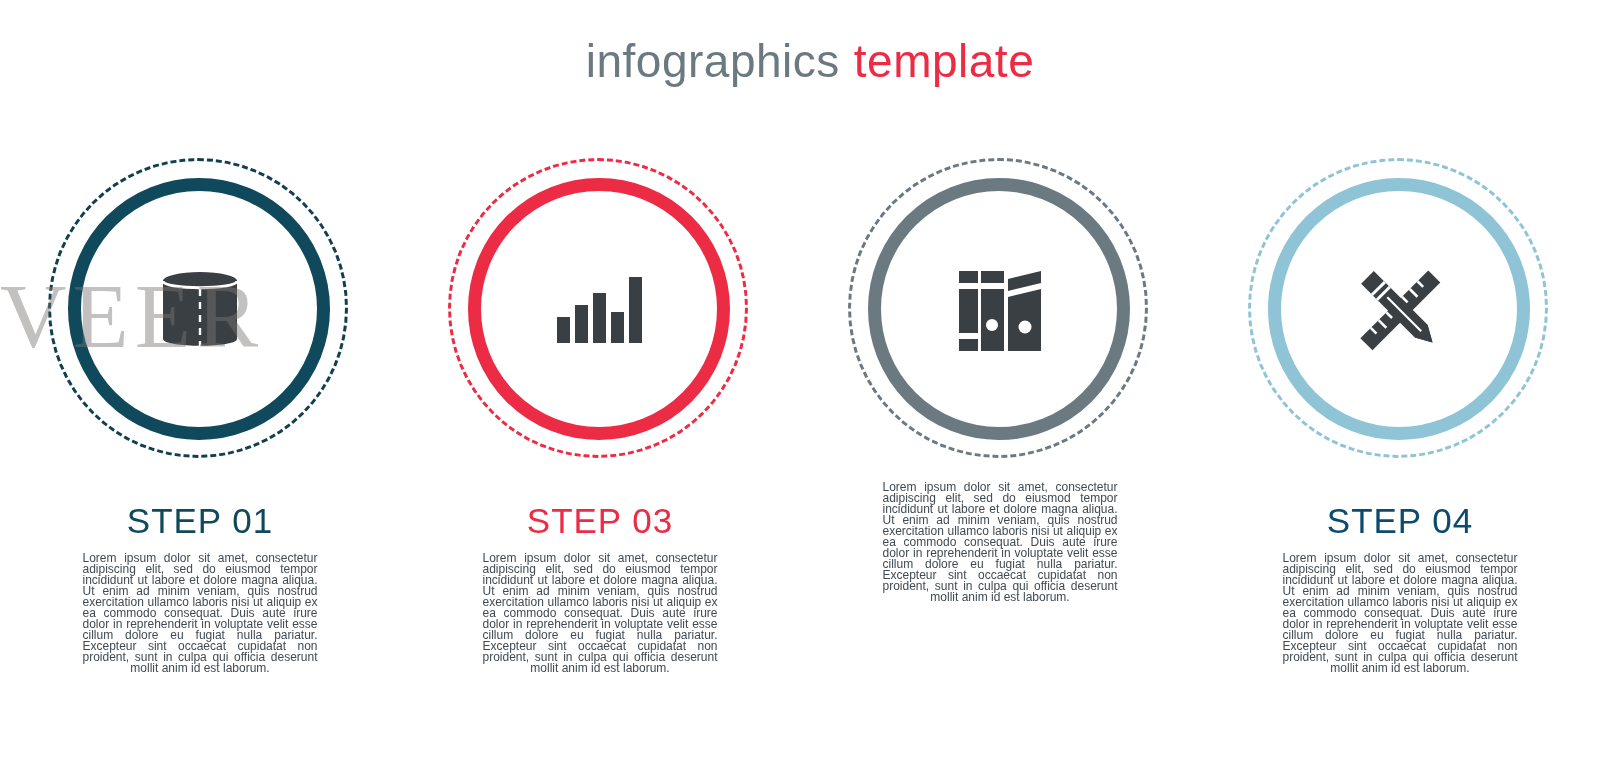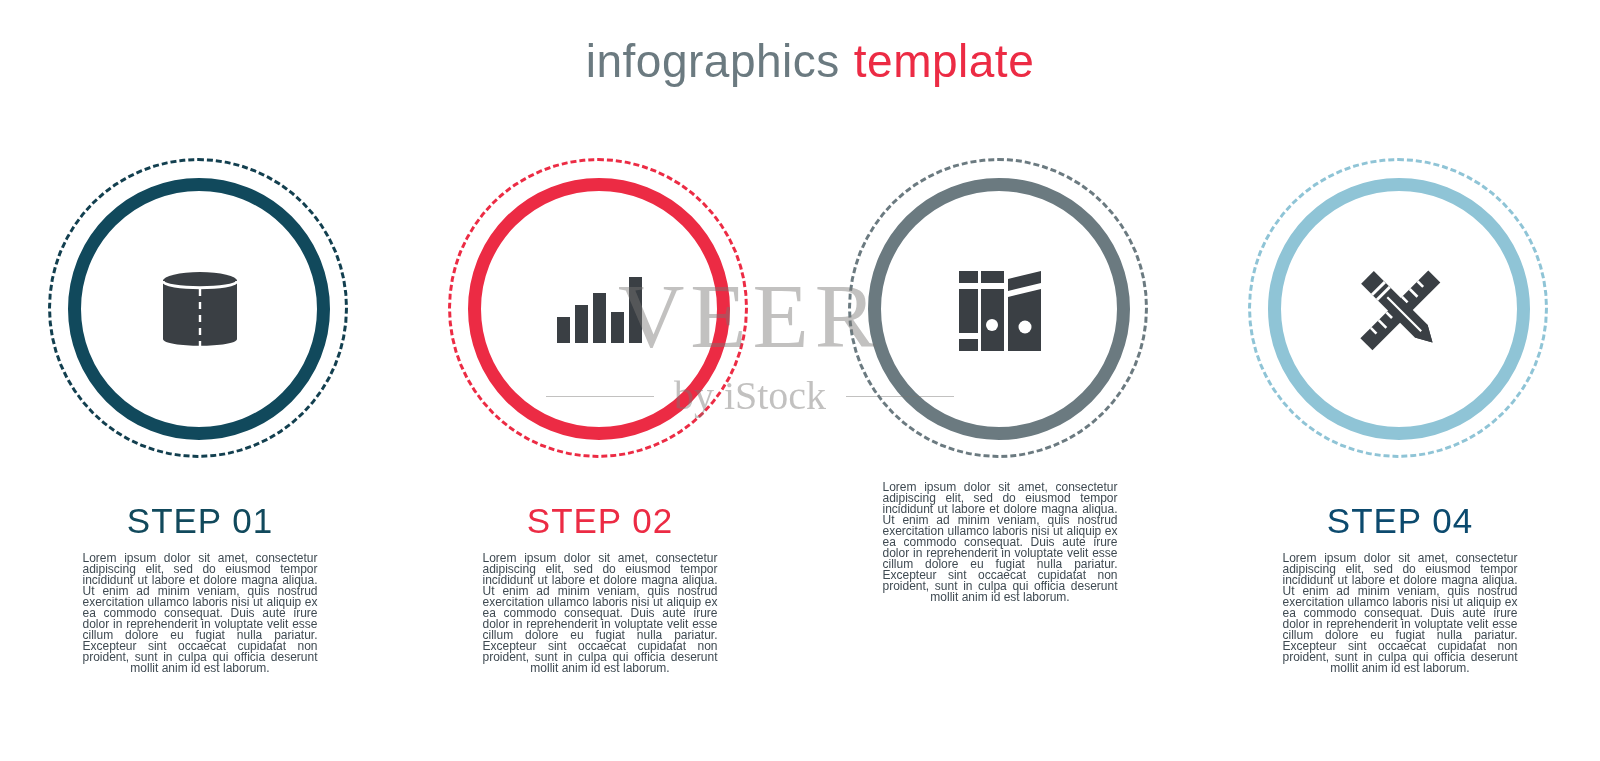--- a/index.html
+++ b/index.html
@@ -142,21 +142,20 @@
   .step-4 .dashed-ring { border-color: #8fc4d6; }
   .step-4 .solid-ring  { border-color: #8fc4d6; }
   .step-4 .step-label  { color: #0c4a6e; }
 
   
   .watermark {
     position: absolute;
     left: 0;
     top: 270px;
     width: 1500px;
-    text-align: center;
     pointer-events: none;
     user-select: none;
     z-index: 5;
   }
   .wm-main {
     font-family: "Liberation Serif", serif;
     font-size: 92px;
     letter-spacing: 6px;
     color: rgba(120,118,115,0.45);
     line-height: 1;
@@ -219,21 +218,21 @@
       <div class="icon-holder">
         <svg width="110" height="110" viewBox="0 0 110 110">
           <rect x="12" y="62" width="13" height="26" fill="#3a3f44"></rect>
           <rect x="30" y="50" width="13" height="38" fill="#3a3f44"></rect>
           <rect x="48" y="38" width="13" height="50" fill="#3a3f44"></rect>
           <rect x="66" y="57" width="13" height="31" fill="#3a3f44"></rect>
           <rect x="84" y="22" width="13" height="66" fill="#3a3f44"></rect>
         </svg>
       </div>
     </div>
-    <div class="step-label">STEP 02</div>
+    <div class="step-label">STEP 03</div>
     <div class="step-body">Lorem ipsum dolor sit amet, consectetur adipiscing elit, sed do eiusmod tempor incididunt ut labore et dolore magna aliqua. Ut enim ad minim veniam, quis nostrud exercitation ullamco laboris nisi ut aliquip ex ea commodo consequat. Duis aute irure dolor in reprehenderit in voluptate velit esse cillum dolore eu fugiat nulla pariatur. Excepteur sint occaecat cupidatat non proident, sunt in culpa qui officia deserunt mollit anim id est laborum.</div>
   </div>
 
   <div class="step step-3">
     <div class="circle-wrap">
       <div class="ring-shadow"></div>
       <div class="dashed-ring"></div>
       <div class="solid-ring"></div>
       <div class="inner-ring"></div>
       <div class="icon-holder">
@@ -284,14 +283,13 @@
       </div>
     </div>
     <div class="step-label">STEP 04</div>
     <div class="step-body">Lorem ipsum dolor sit amet, consectetur adipiscing elit, sed do eiusmod tempor incididunt ut labore et dolore magna aliqua. Ut enim ad minim veniam, quis nostrud exercitation ullamco laboris nisi ut aliquip ex ea commodo consequat. Duis aute irure dolor in reprehenderit in voluptate velit esse cillum dolore eu fugiat nulla pariatur. Excepteur sint occaecat cupidatat non proident, sunt in culpa qui officia deserunt mollit anim id est laborum.</div>
   </div>
 
 </div>
 
 <div class="watermark">
   <div class="wm-main">VEER</div>
-  <div class="wm-sub">by iStock</div>
 </div>
 
 </body></html>

